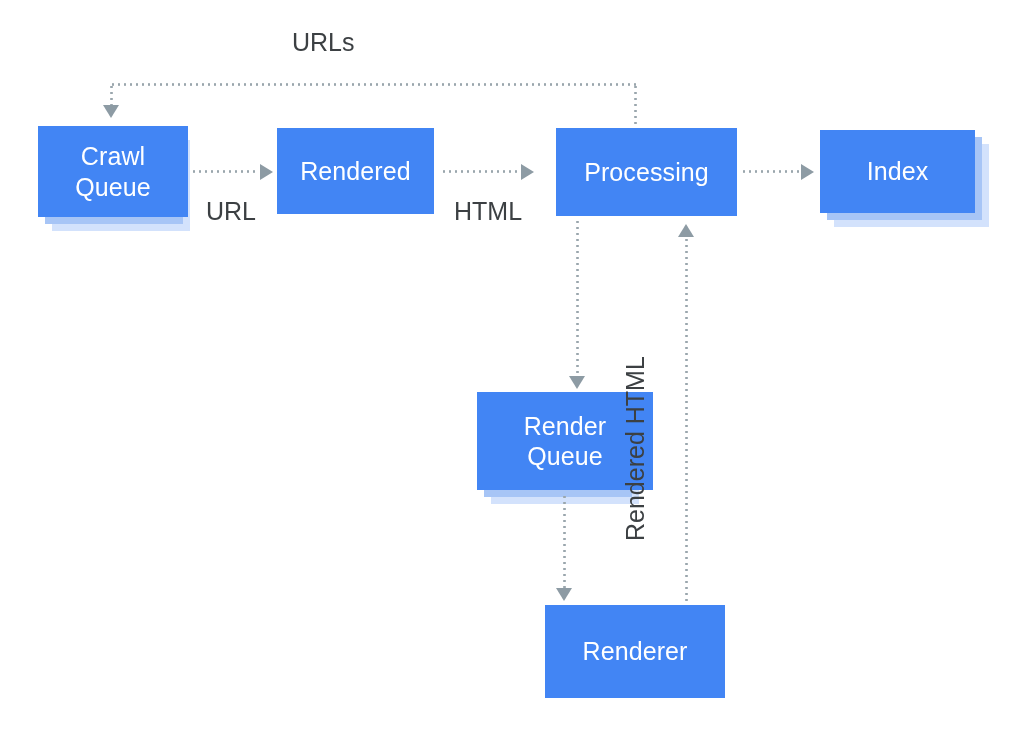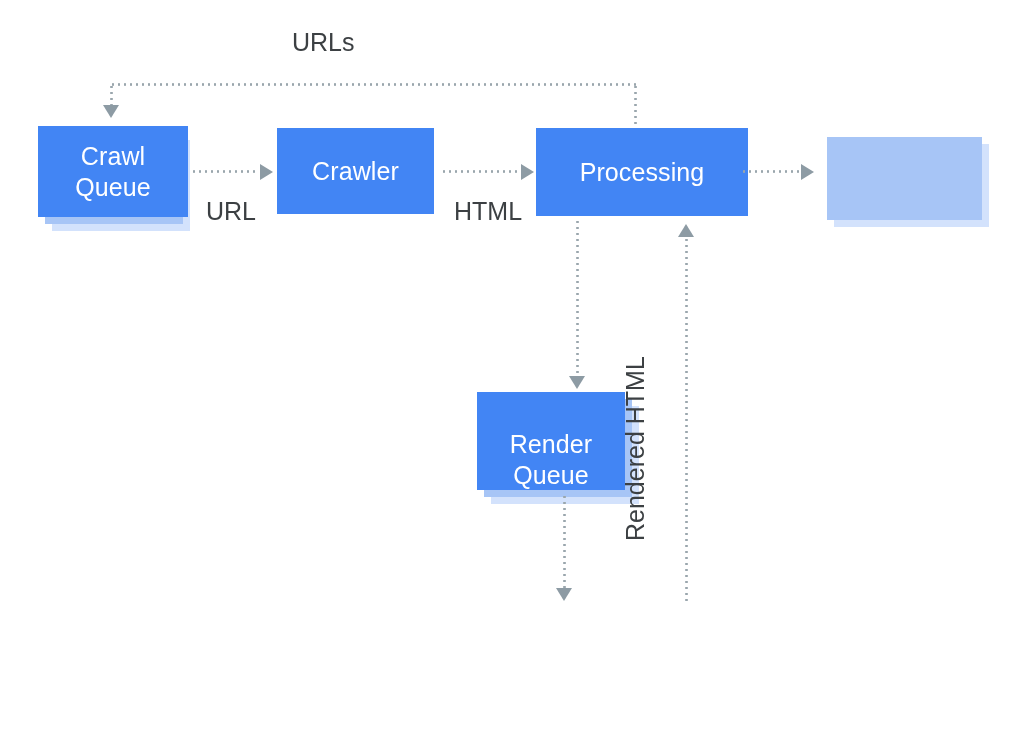--- a/index.html
+++ b/index.html
@@ -135,31 +135,37 @@
   <div class="edge-label vertical" style="left:648px; top:516px;">Rendered HTML</div>
 
   <div class="stack-layer l2" style="left:52px; top:140px; width:138px; height:91px;"></div>
   <div class="stack-layer l1" style="left:45px; top:133px; width:138px; height:91px;"></div>
   <div class="node" style="left:38px; top:126px; width:150px; height:91px;">
     <span class="node-label">Crawl
 Queue</span>
   </div>
 
   <div class="node" style="left:277px; top:128px; width:157px; height:86px;">
-    <span class="node-label">Crawler</span>
+    <span class="node-label">Rendered</span>
   </div>
 
-  <div class="node" style="left:536px; top:128px; width:212px; height:88px;">
+  <div class="node" style="left:556px; top:128px; width:181px; height:88px;">
     <span class="node-label">Processing</span>
   </div>
 
   <div class="stack-layer l2" style="left:834px; top:144px; width:155px; height:83px;"></div>
   <div class="stack-layer l1" style="left:827px; top:137px; width:155px; height:83px;"></div>
+  <div class="node" style="left:820px; top:130px; width:155px; height:83px;">
+    <span class="node-label">Index</span>
+  </div>
 
   <div class="stack-layer l2" style="left:491px; top:406px; width:148px; height:98px;"></div>
   <div class="stack-layer l1" style="left:484px; top:399px; width:148px; height:98px;"></div>
-  <div class="node" style="left:477px; top:392px; width:148px; height:98px;align-items:flex-end;">
+  <div class="node" style="left:477px; top:392px; width:176px; height:98px;">
     <span class="node-label">Render
 Queue</span>
   </div>
 
+  <div class="node" style="left:545px; top:605px; width:180px; height:93px;">
+    <span class="node-label">Renderer</span>
+  </div>
 
 </div>
 
 </body></html>

